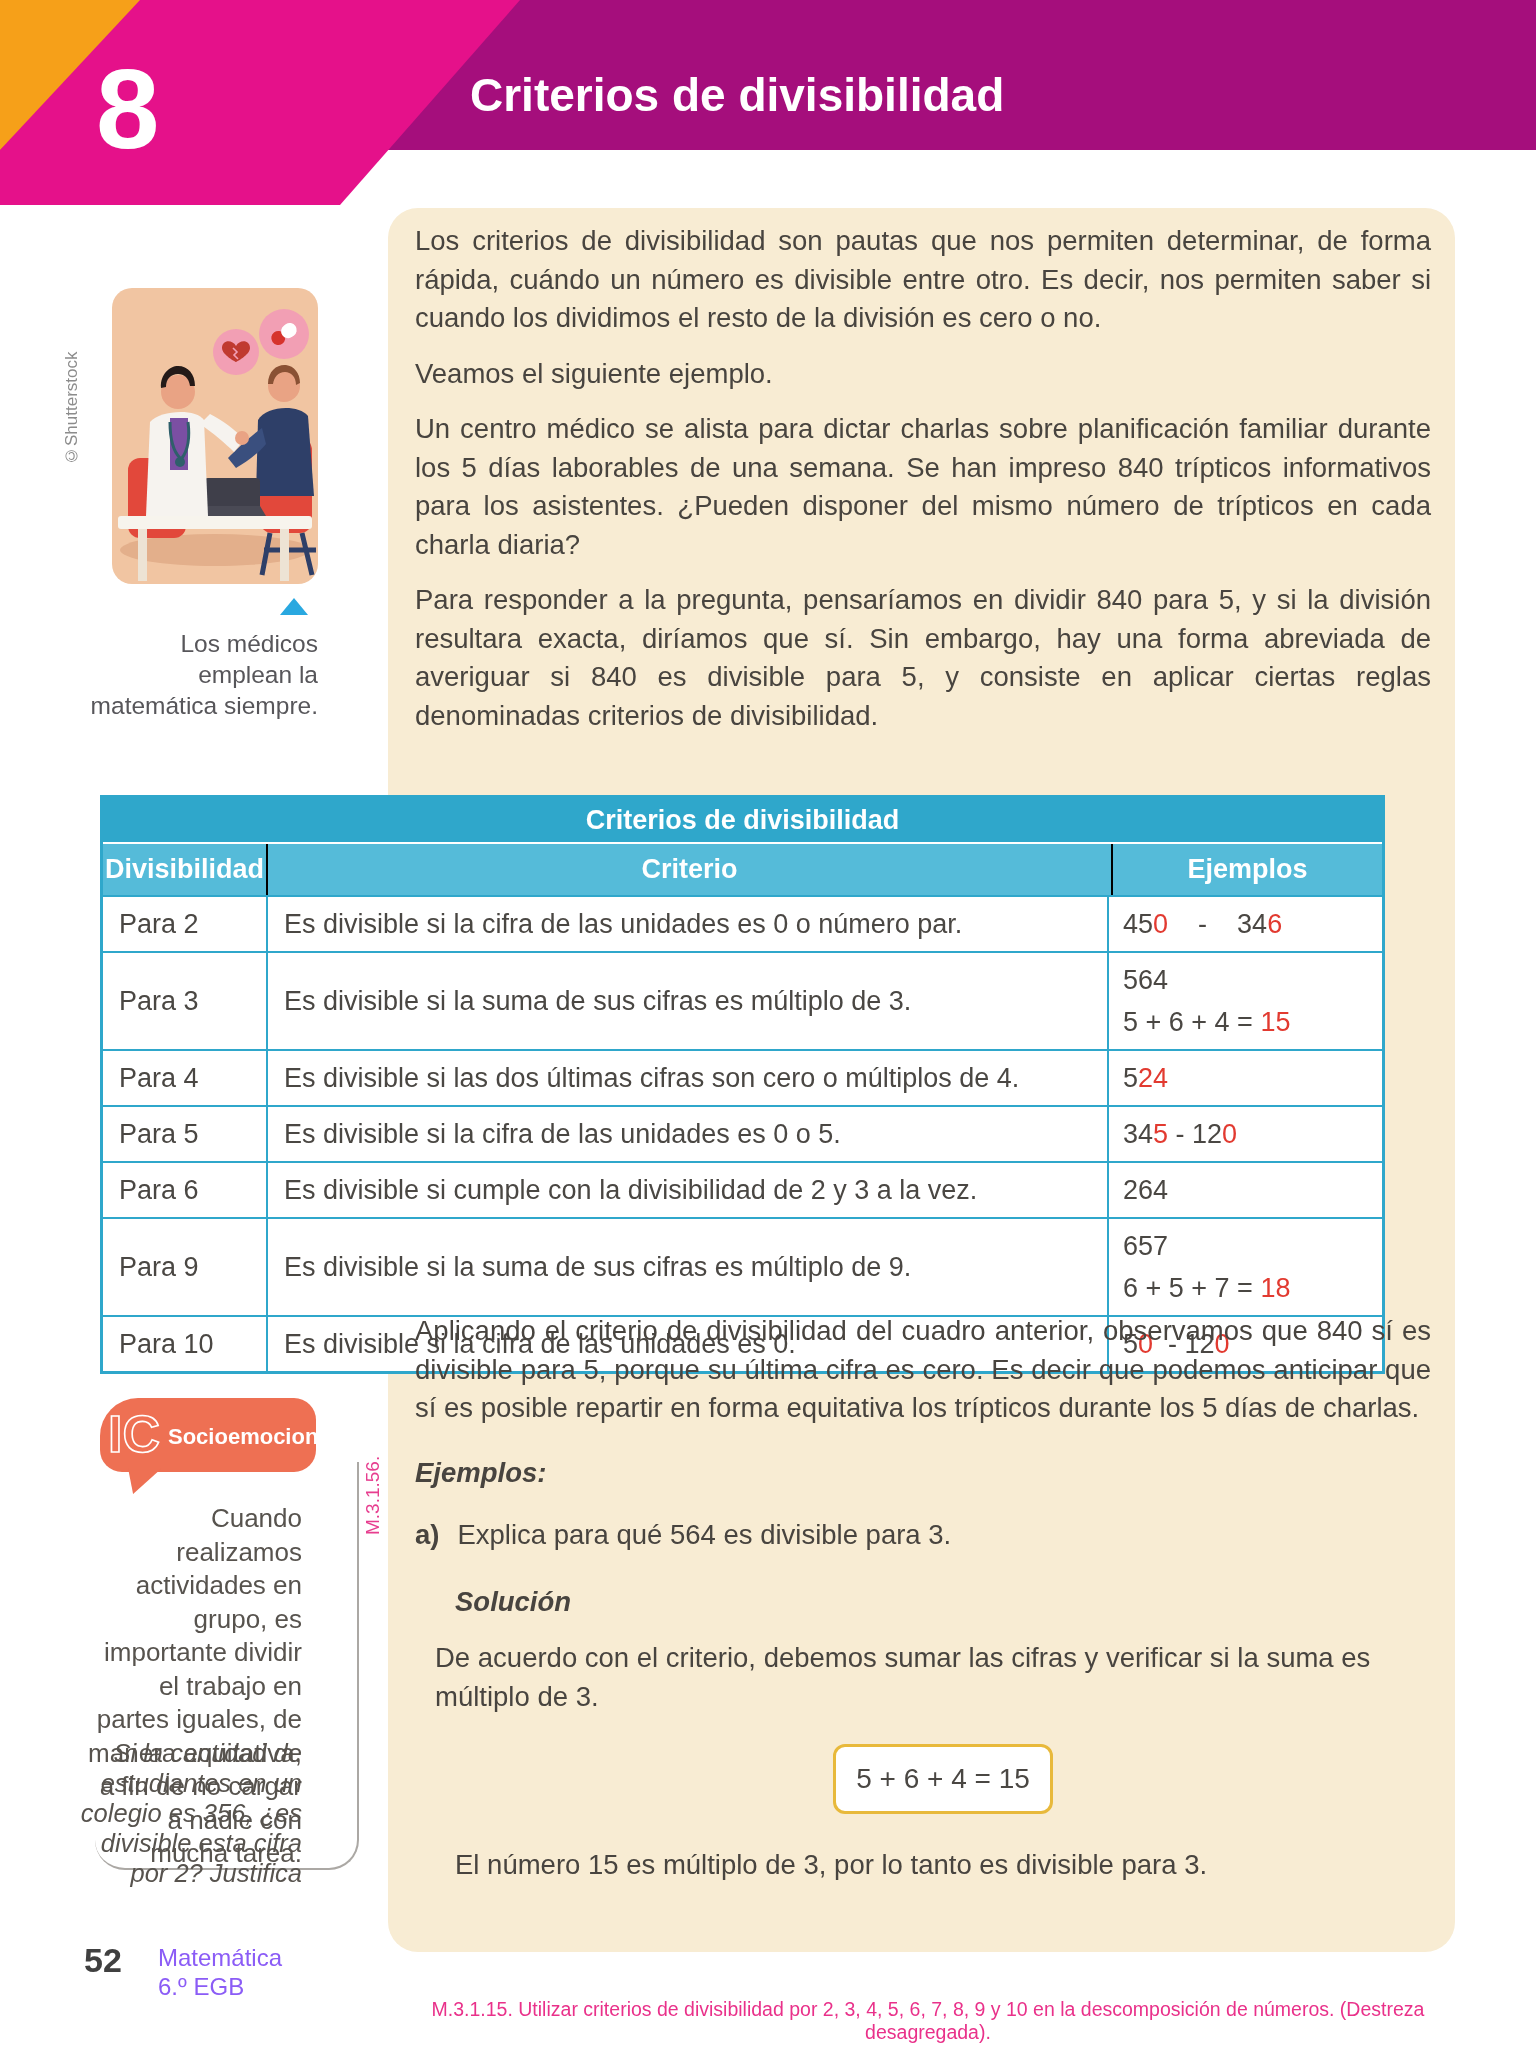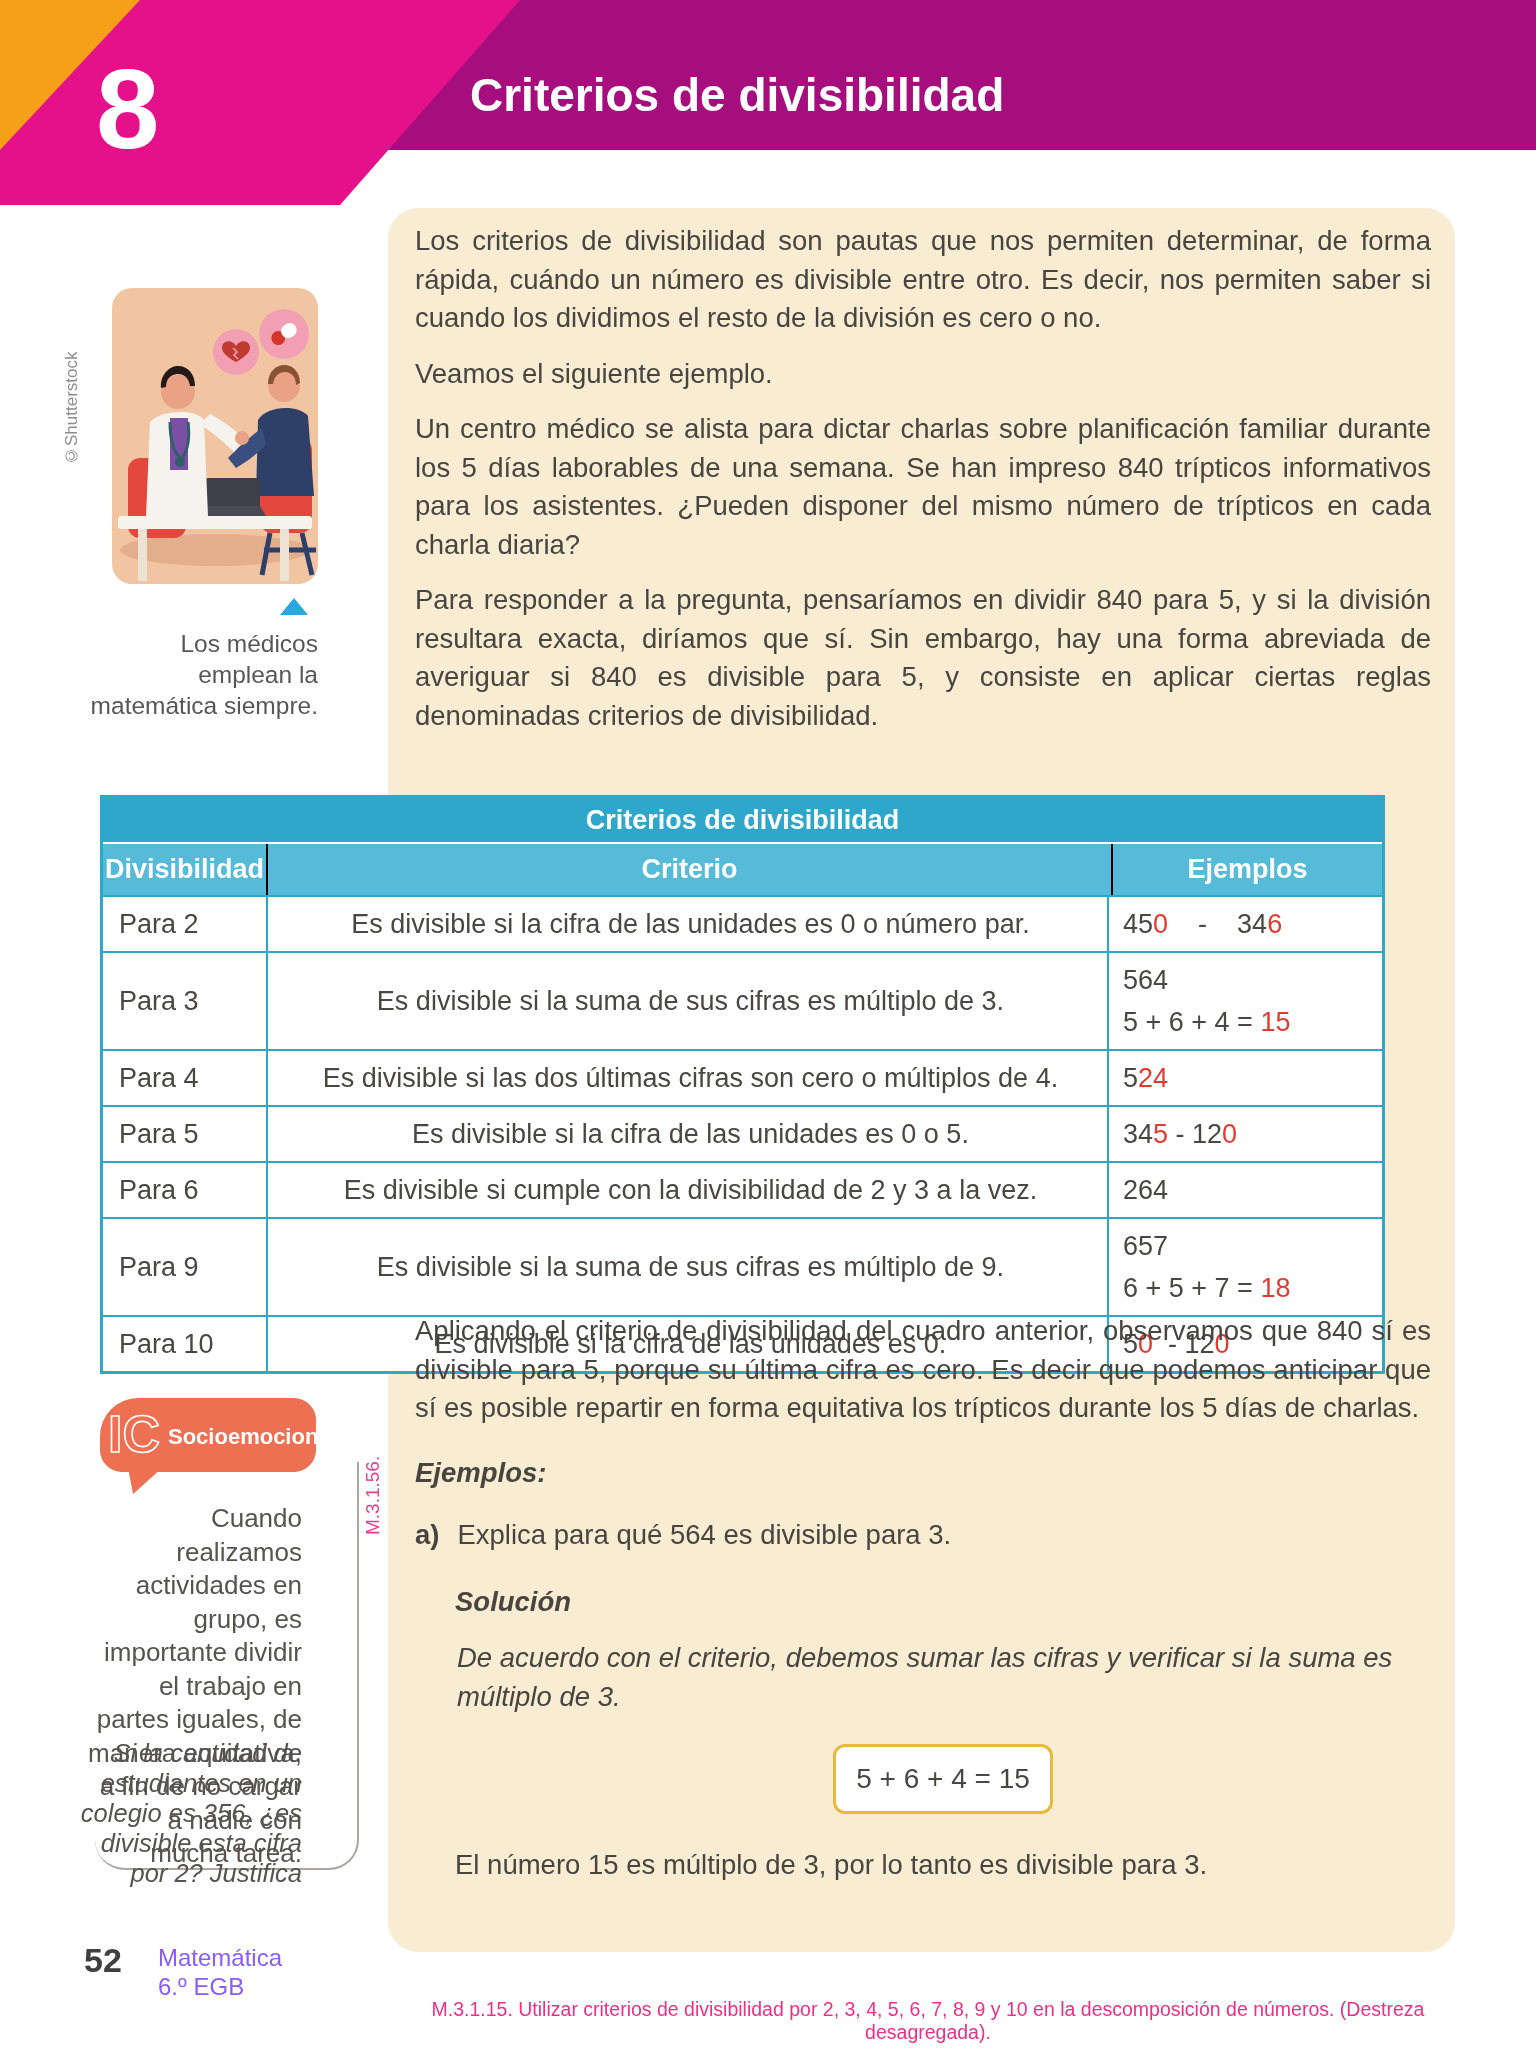--- a/index.html
+++ b/index.html
@@ -38,33 +38,33 @@
   
   .ctable{position:absolute;left:100px;top:795px;width:1285px;border:3px solid #2FA7CB;background:#fff;box-sizing:border-box;}
   .ctable-title{background:#2FA7CB;color:#fff;font-weight:bold;font-size:27px;text-align:center;
                 height:44px;line-height:44px;border-bottom:2px solid #fff;}
   .ctable-head{display:grid;grid-template-columns:163px 843px 1fr;gap:2px;background:#000000;}
   .ctable-head div{background:#55BBD9;color:#fff;font-weight:bold;font-size:27px;text-align:center;
                    height:51px;line-height:51px;}
   .trow{display:grid;grid-template-columns:163px 843px 1fr;border-top:2px solid #2FA7CB;background:#fff;}
   .tcell{color:#4A4743;font-size:27px;display:flex;flex-direction:column;justify-content:center;
          padding:6px 10px 6px 16px;box-sizing:border-box;min-height:47px;}
-  .tcell.c2{border-left:2px solid #2FA7CB;border-right:2px solid #2FA7CB;padding-left:16px;text-align:center;}
+  .tcell.c2{border-left:2px solid #2FA7CB;border-right:2px solid #2FA7CB;padding-left:16px;}
   .tcell.c3{padding-left:14px;}
   .exline{white-space:pre;line-height:42px;}
   .red{color:#E23A30;}
 
   
   .after{position:absolute;left:415px;top:1312px;width:1016px;color:#48443F;font-size:27.5px;line-height:38.5px;}
   .after .para{text-align:justify;margin:0;}
   .ex-heading{font-weight:bold;font-style:italic;margin-top:26px;}
   .item-a{margin-top:24px;}
   .item-a b{margin-right:18px;}
   .sol-label{font-weight:bold;font-style:italic;margin-top:28px;margin-left:40px;}
-  .sol-text{margin-top:18px;margin-left:42px;font-style:italic;}
+  .sol-text{margin-top:18px;margin-left:20px;}
   .formula-box{width:214px;height:64px;margin:28px 0 0 418px;background:#fff;border:3px solid #E8B93B;border-radius:12px;
                display:flex;align-items:center;justify-content:center;font-size:28px;color:#4A4743;}
   .conclusion{margin-top:32px;margin-left:40px;}
 
   
   .socio-outline{position:absolute;left:95px;top:1462px;width:262px;height:406px;
                  border-right:2px solid #ABA8A4;border-bottom:2px solid #ABA8A4;
                  border-bottom-right-radius:30px;border-bottom-left-radius:30px;}
   .socio-bubble{position:absolute;left:100px;top:1398px;width:216px;height:74px;background:#EE7053;
                 border-radius:38px 22px 22px 22px;}

